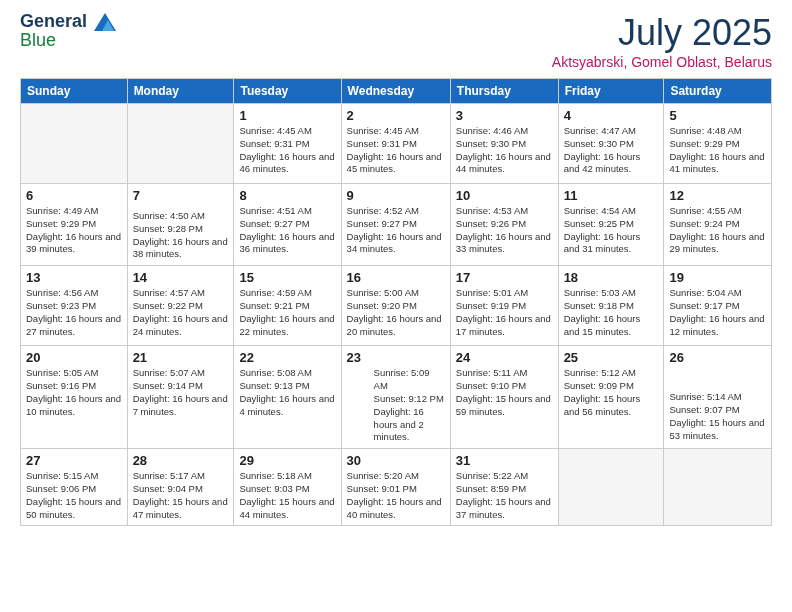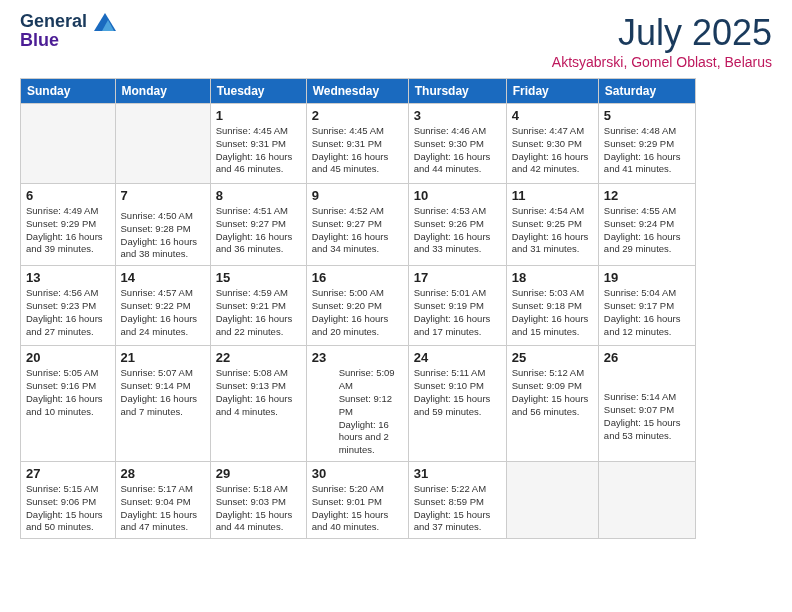--- a/index.html
+++ b/index.html
@@ -17,38 +17,38 @@
     
     .day-header { background: #1a6abf; color: #fff; text-align: left; padding: 5px 6px; font-size: 12px; font-weight: bold; border: 1px solid #ccc; }
     
     .day-cell { vertical-align: top; border: 1px solid #ccc; padding: 4px 5px; width: 113px; height: 80px; background: #fff; }
     .day-cell.empty { background: #f5f5f5; }
     .day-cell.last-row { height: 75px; }
     
     .day-num { font-size: 13px; font-weight: bold; color: #222; margin-bottom: 2px; }
     .day-info { font-size: 9.5px; color: #333; line-height: 1.35; }
     
-    table { width: 676px; margin: 0 20px; border-collapse: collapse; }
+    table { width: 752px; margin: 0 20px; border-collapse: collapse; }
   </style>
 </head>
 <body>
 
 <div class="header">
   <div class="logo">
     <div>
       <div style="display:flex;align-items:center;">
         <span class="logo-text" style="font-size:18px; line-height:1.1;">
           <span style="color:#1a3a5c; font-weight:bold;">General</span>
           <svg style="display:inline-block;vertical-align:middle;margin-left:2px;" width="22" height="18" viewBox="0 0 22 18">
             <polygon points="0,18 11,0 22,18" fill="#1a6abf"></polygon>
             <polygon points="8,18 14,7 20,18" fill="#4ca3dd"></polygon>
           </svg>
         </span>
       </div>
-      <div style="font-size:18px; font-weight:bold; color:#4c1d95; margin-top:-2px;">Blue</div>
+      <div style="font-size:18px; font-weight:normal; color:#15803d; margin-top:-2px;">Blue</div>
     </div>
   </div>
   <div class="title-block">
     <div class="main-title">July 2025</div>
     <div class="sub-title">Aktsyabrski, Gomel Oblast, Belarus</div>
   </div>
 </div>
 
 <table id="cal-table">
   <thead>

